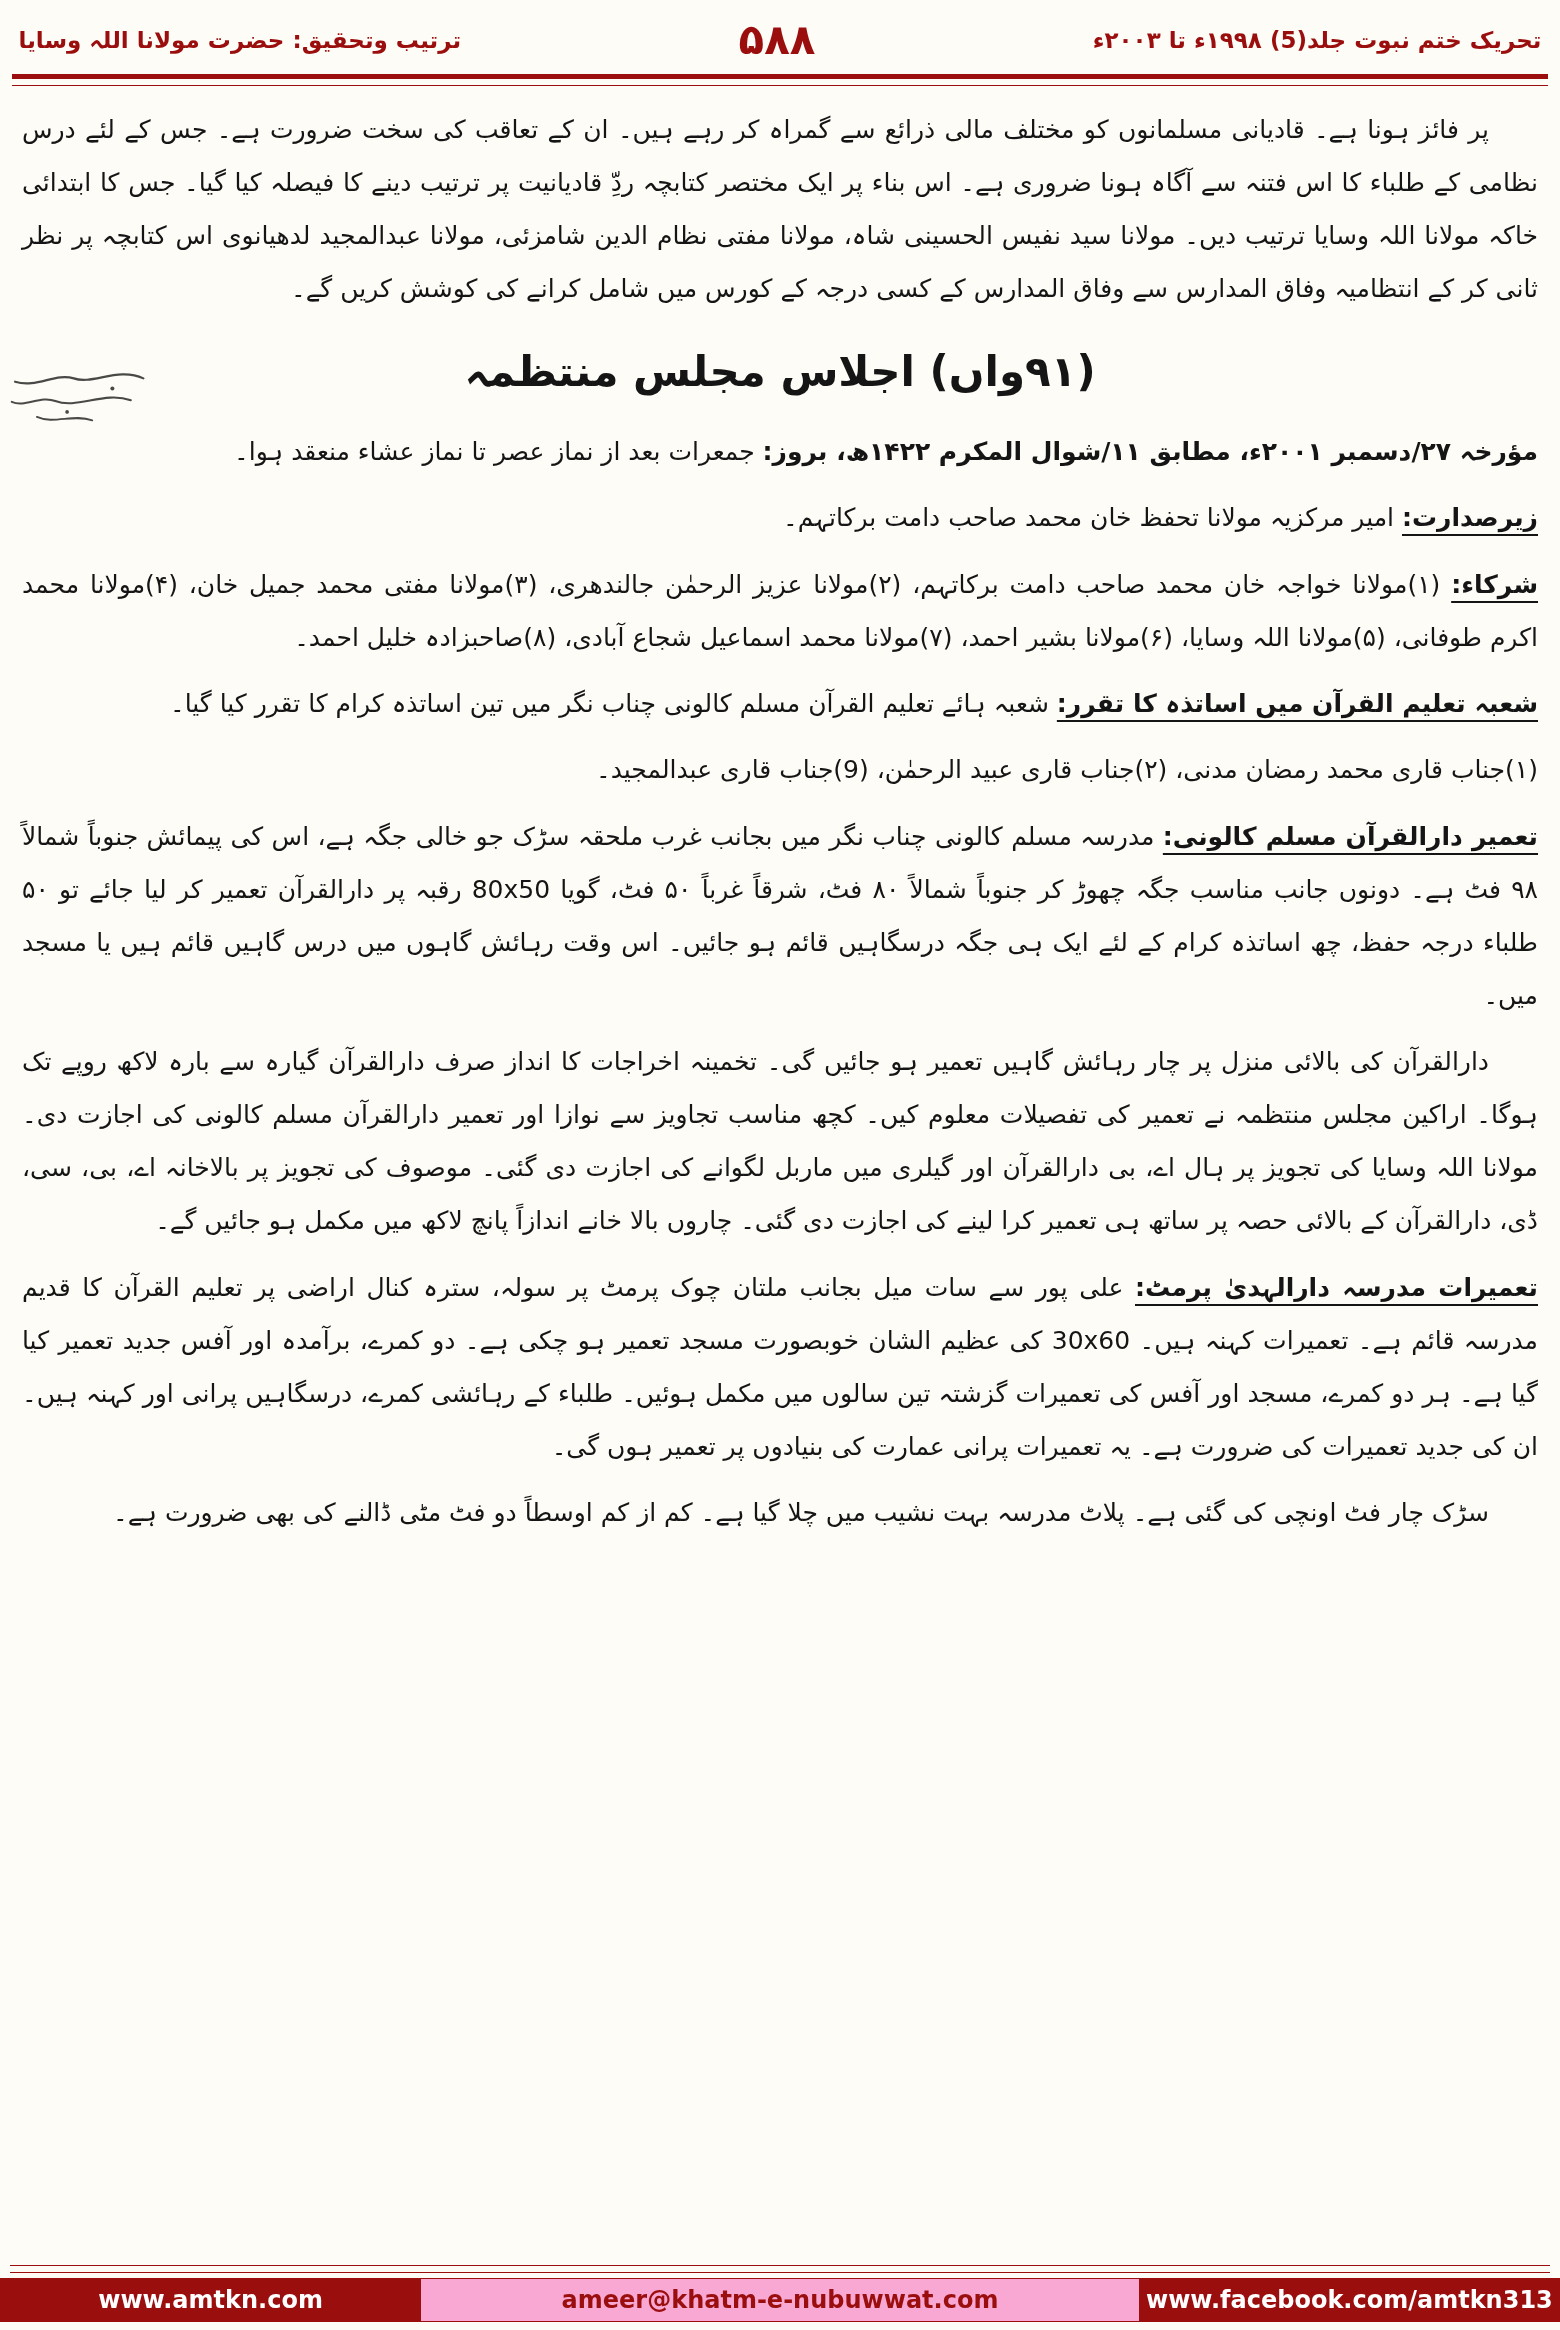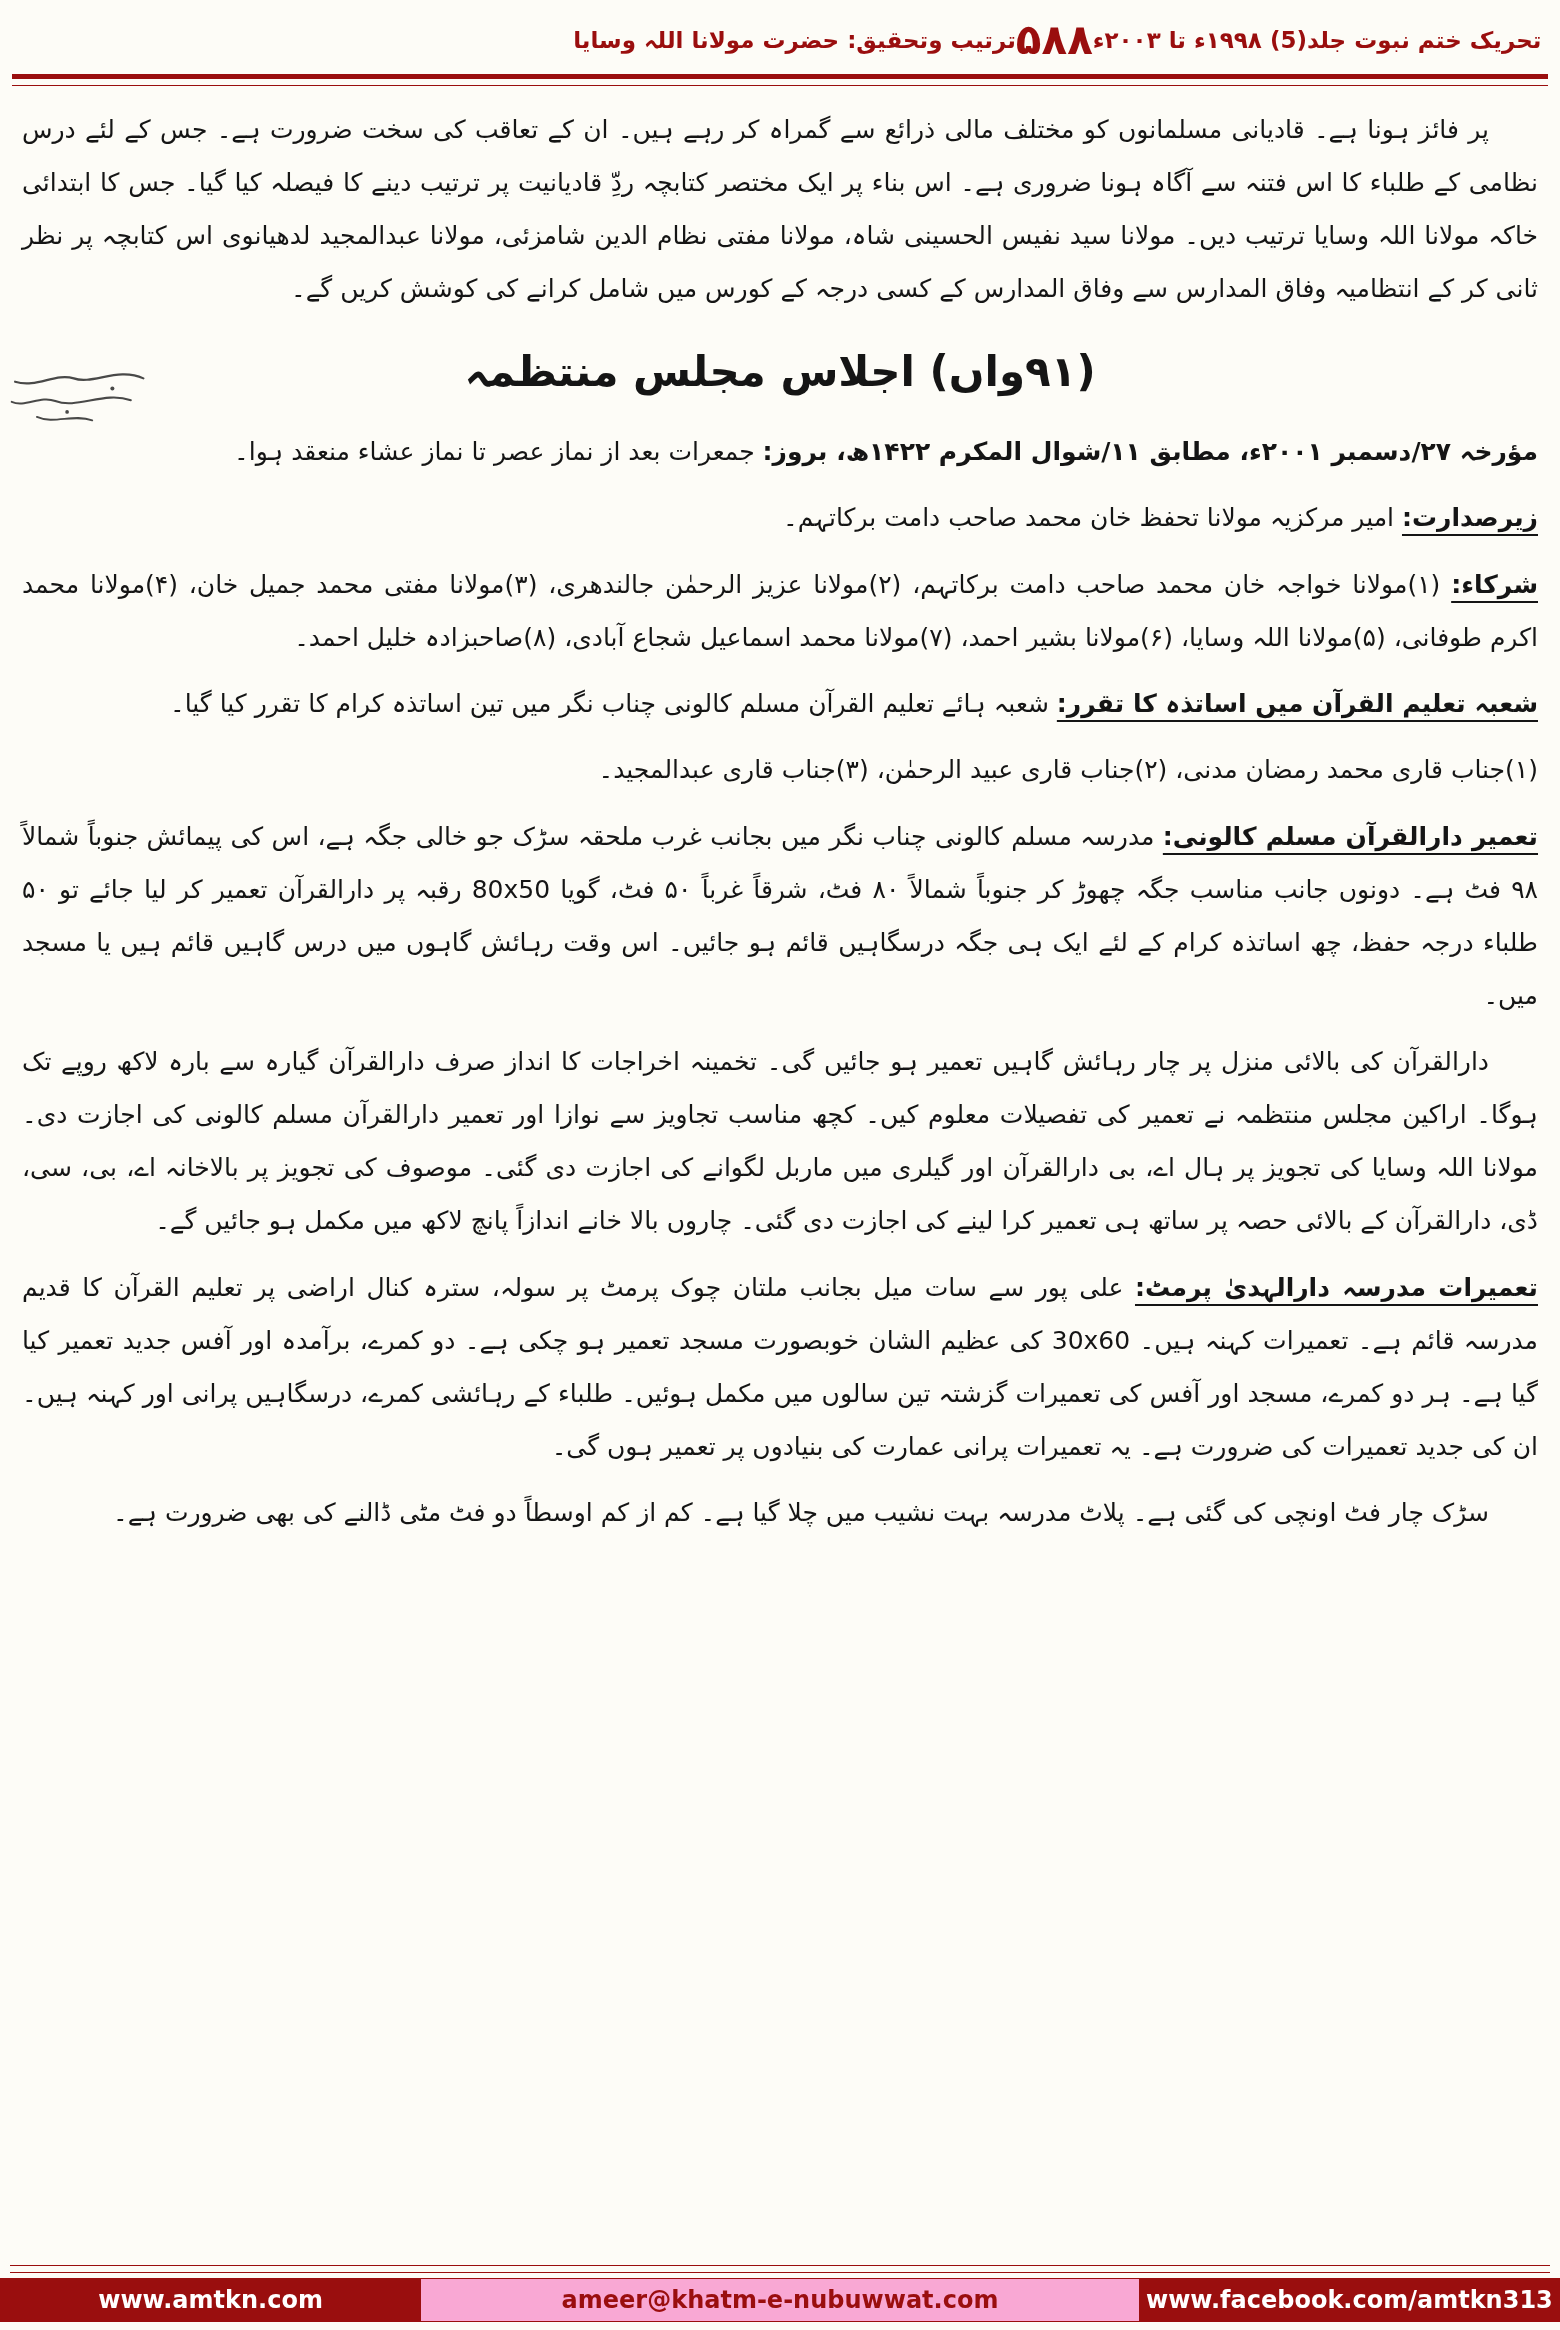--- a/index.html
+++ b/index.html
@@ -6,21 +6,21 @@
   html,body { background:#e8e8e8; }
   body { font-family:"DejaVu Sans", sans-serif; }
   .page {
     width:1560px; min-height:2330px; margin:0 auto;
     background:var(--paper,#fdfcf7); color:var(--ink,#141414);
     display:flex; flex-direction:column; position:relative;
     padding-top:6.7px;
   }
   
   .hdr {
-    display:flex; justify-content:flex-end; align-items:center;
+    display:flex; justify-content:space-between; align-items:center;
     padding:8.4px 18.5px 10px 18.5px;
     color:var(--maroon,#9a0e0e); font-weight:bold; font-size:23px;
   }
   .hdr > div { white-space:nowrap; }
   .hdr .pgnum { font-size:42px; letter-spacing:1.7px; }
   .double-rule {
     margin:0 11.8px; height:11.8px;
     border-top:5.9px solid var(--maroon,#9a0e0e);
     border-bottom:1.7px solid var(--maroon,#9a0e0e);
   }
@@ -95,21 +95,21 @@
 
     <p><span class="bold">مؤرخہ ۲۷/دسمبر ۲۰۰۱ء، مطابق ۱۱/شوال المکرم ۱۴۲۲ھ، بروز:</span> <span>جمعرات بعد از نماز عصر تا نماز عشاء منعقد ہوا۔</span></p>
 
     <p><span class="sec-label">زیرصدارت:</span> <span>امیر مرکزیہ مولانا تحفظ خان محمد صاحب دامت برکاتہم۔</span></p>
 
     <p><span class="sec-label">شرکاء:</span> <span>(۱)مولانا خواجہ خان محمد صاحب دامت برکاتہم، (۲)مولانا عزیز الرحمٰن جالندھری، (۳)مولانا مفتی محمد جمیل خان، (۴)مولانا محمد اکرم طوفانی، (۵)مولانا اللہ وسایا، (۶)مولانا بشیر احمد، (۷)مولانا محمد اسماعیل شجاع آبادی، (۸)صاحبزادہ خلیل احمد۔</span></p>
 
 
     <p><span class="sec-label">شعبہ تعلیم القرآن میں اساتذہ کا تقرر:</span> <span>شعبہ ہائے تعلیم القرآن مسلم کالونی چناب نگر میں تین اساتذہ کرام کا تقرر کیا گیا۔</span></p>
 
-    <p>(۱)جناب قاری محمد رمضان مدنی، (۲)جناب قاری عبید الرحمٰن، (۳)جناب قاری عبدالمجید۔</p>
+    <p>(۱)جناب قاری محمد رمضان مدنی، (۲)جناب قاری عبید الرحمٰن، (9)جناب قاری عبدالمجید۔</p>
 
     <p><span class="sec-label">تعمیر دارالقرآن مسلم کالونی:</span> <span>مدرسہ مسلم کالونی چناب نگر میں بجانب غرب ملحقہ سڑک جو خالی جگہ ہے، اس کی پیمائش جنوباً شمالاً ۹۸ فٹ ہے۔ دونوں جانب مناسب جگہ چھوڑ کر جنوباً شمالاً ۸۰ فٹ، شرقاً غرباً ۵۰ فٹ، گویا 80x50 رقبہ پر دارالقرآن تعمیر کر لیا جائے تو ۵۰ طلباء درجہ حفظ، چھ اساتذہ کرام کے لئے ایک ہی جگہ درسگاہیں قائم ہو جائیں۔ اس وقت رہائش گاہوں میں درس گاہیں قائم ہیں یا مسجد میں۔</span></p>
 
     <p class="indent">دارالقرآن کی بالائی منزل پر چار رہائش گاہیں تعمیر ہو جائیں گی۔ تخمینہ اخراجات کا انداز صرف دارالقرآن گیارہ سے بارہ لاکھ روپے تک ہوگا۔ اراکین مجلس منتظمہ نے تعمیر کی تفصیلات معلوم کیں۔ کچھ مناسب تجاویز سے نوازا اور تعمیر دارالقرآن مسلم کالونی کی اجازت دی۔ مولانا اللہ وسایا کی تجویز پر ہال اے، بی دارالقرآن اور گیلری میں ماربل لگوانے کی اجازت دی گئی۔ موصوف کی تجویز پر بالاخانہ اے، بی، سی، ڈی، دارالقرآن کے بالائی حصہ پر ساتھ ہی تعمیر کرا لینے کی اجازت دی گئی۔ چاروں بالا خانے اندازاً پانچ لاکھ میں مکمل ہو جائیں گے۔</p>
 
     <p><span class="sec-label">تعمیرات مدرسہ دارالہدیٰ پرمٹ:</span> <span>علی پور سے سات میل بجانب ملتان چوک پرمٹ پر سولہ، سترہ کنال اراضی پر تعلیم القرآن کا قدیم مدرسہ قائم ہے۔ تعمیرات کہنہ ہیں۔ 30x60 کی عظیم الشان خوبصورت مسجد تعمیر ہو چکی ہے۔ دو کمرے، برآمدہ اور آفس جدید تعمیر کیا گیا ہے۔ ہر دو کمرے، مسجد اور آفس کی تعمیرات گزشتہ تین سالوں میں مکمل ہوئیں۔ طلباء کے رہائشی کمرے، درسگاہیں پرانی اور کہنہ ہیں۔ ان کی جدید تعمیرات کی ضرورت ہے۔ یہ تعمیرات پرانی عمارت کی بنیادوں پر تعمیر ہوں گی۔</span></p>
 
     <p class="indent">سڑک چار فٹ اونچی کی گئی ہے۔ پلاٹ مدرسہ بہت نشیب میں چلا گیا ہے۔ کم از کم اوسطاً دو فٹ مٹی ڈالنے کی بھی ضرورت ہے۔</p>
 
   </main>

